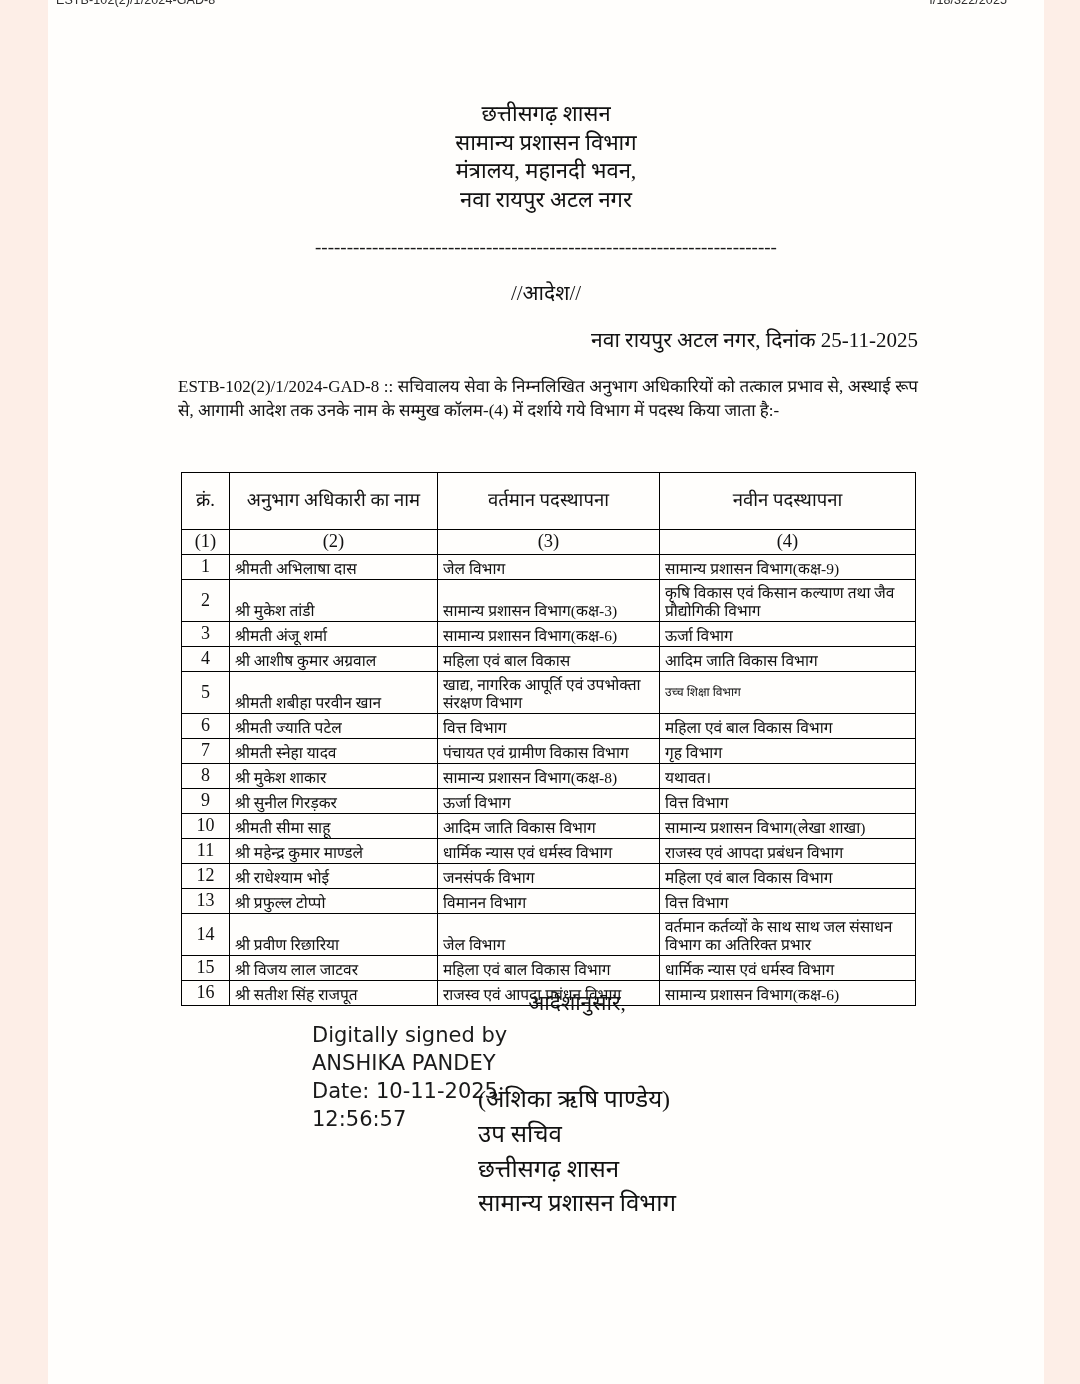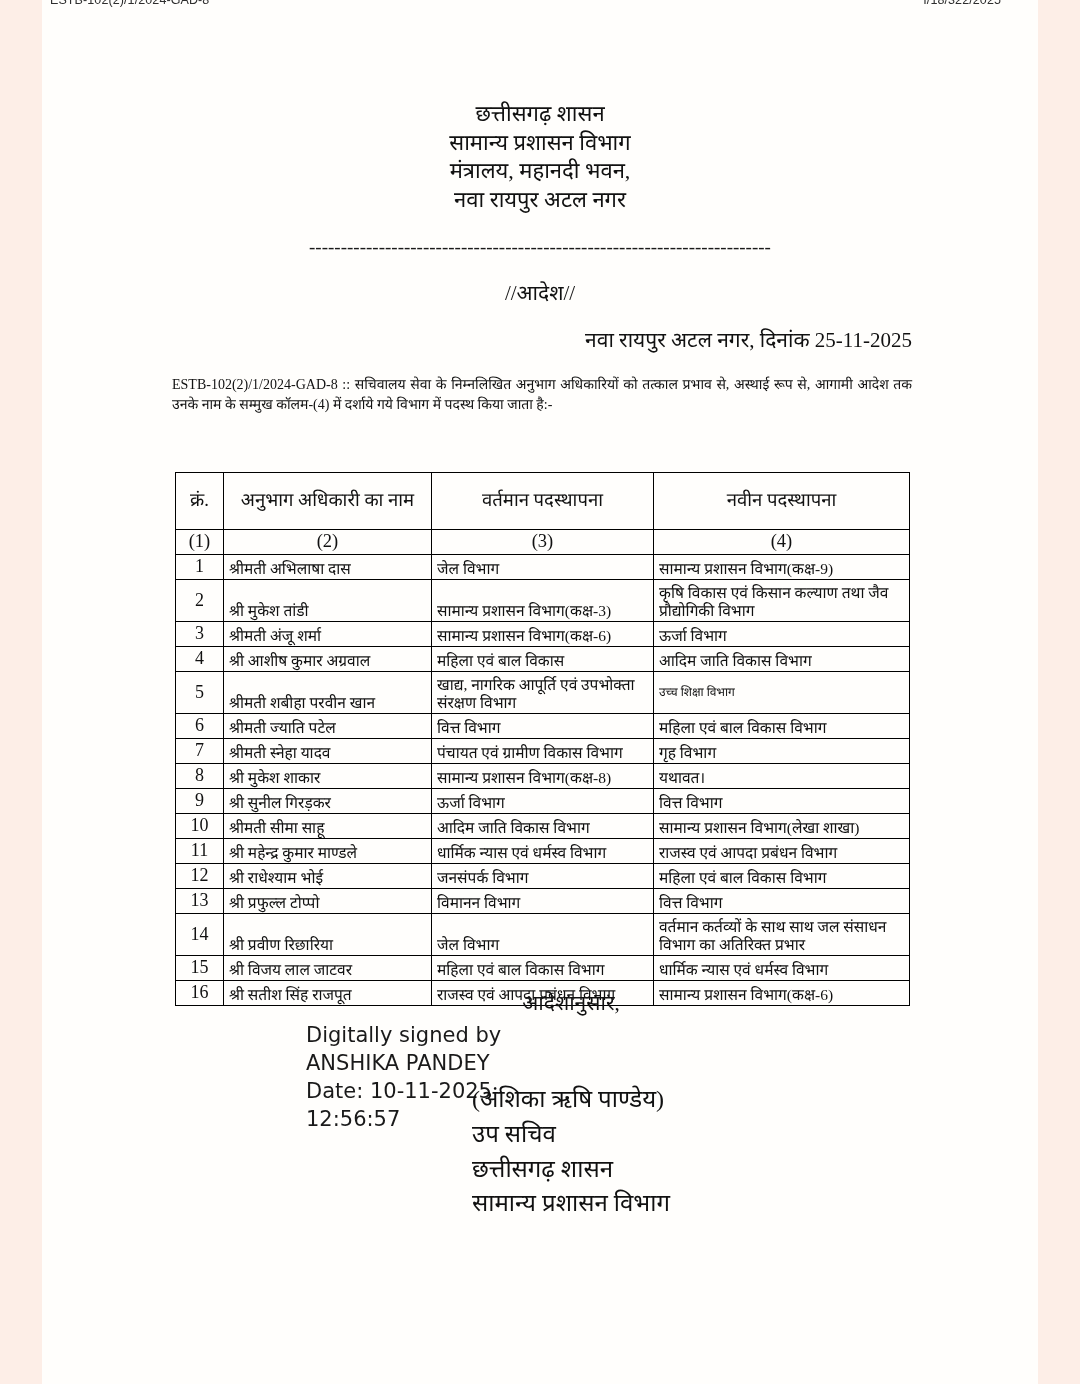--- a/index.html
+++ b/index.html
@@ -13,21 +13,21 @@
     background: #fdeee7;
     font-family: "Liberation Serif", "DejaVu Serif", serif;
     color: #111;
     overflow: hidden;
     position: relative;
   }
 
   
   #page-sheet {
     position: absolute;
-    left: 42px;
+    left: 48px;
     top: 0;
     width: 996px;
     height: 1384px;
     background: #fffefc;
     box-sizing: border-box;
   }
 
   
   #top-strip {
     position: absolute;
@@ -99,21 +99,21 @@
     padding-right: 126px;
     box-sizing: border-box;
     font-size: 21px;
   }
 
   #order-body {
     position: absolute;
     left: 130px;
     top: 375px;
     width: 740px;
-    font-size: 14px;
+    font-size: 17px;
     line-height: 1.42;
     text-align: justify;
     text-justify: inter-word;
   }
   #order-body .memo-no { white-space: nowrap; }
 
   
   #posting-table {
     position: absolute;
     left: 133px;

